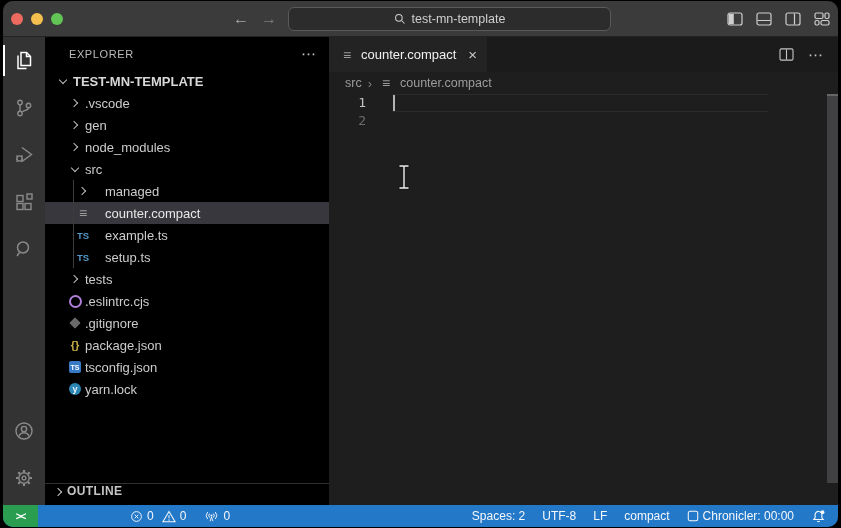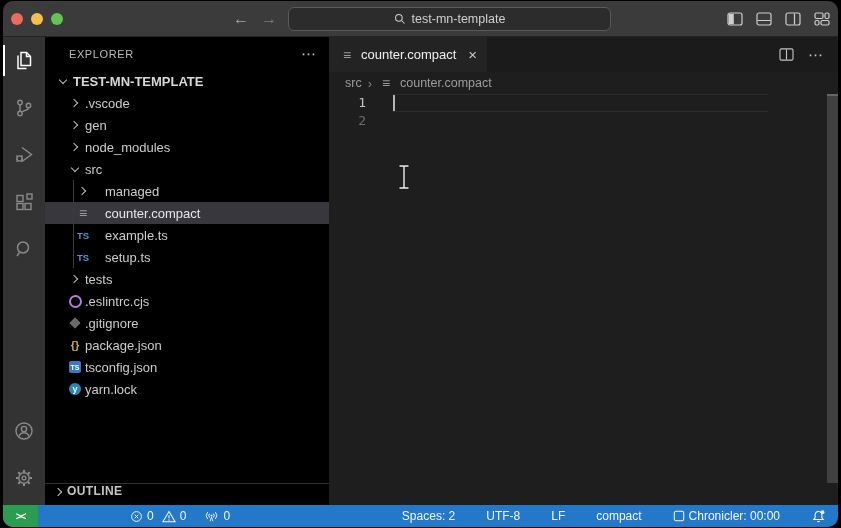--- a/index.html
+++ b/index.html
@@ -84,21 +84,21 @@
   .caret { position:absolute; left:64px; top:1px; width:1.5px; height:16px; background:#b4b4b4; }
   .vscroll { position:absolute; right:0; top:0; width:11px; height:389px; background:#414144; border-top:2px solid #666; }
 
   
   .statusbar { position:absolute; left:0; right:0; bottom:0; height:22px; background:#2478c8;
     display:flex; align-items:center; color:#f5f8fb; font-size:12px; }
   .remote { width:35px; height:22px; background:#2a9d50; display:flex; align-items:center; justify-content:center;
     font-size:10px; font-weight:700; color:#fff; letter-spacing:-1px; }
   .sb-item { display:flex; align-items:center; gap:4px; white-space:nowrap; }
   .sb-left { display:flex; align-items:center; gap:18px; margin-left:92px; }
-  .sb-right { margin-left:auto; display:flex; align-items:center; gap:31px; padding-right:12px; }
+  .sb-right { margin-left:auto; display:flex; align-items:center; gap:17px; padding-right:12px; }
   .sb-item svg { display:block; }
 
   
   .mouse { position:absolute; left:396px; top:163px; z-index:99; pointer-events:none; }
 </style>
 </head>
 <body>
 
 <div class="window">
 

